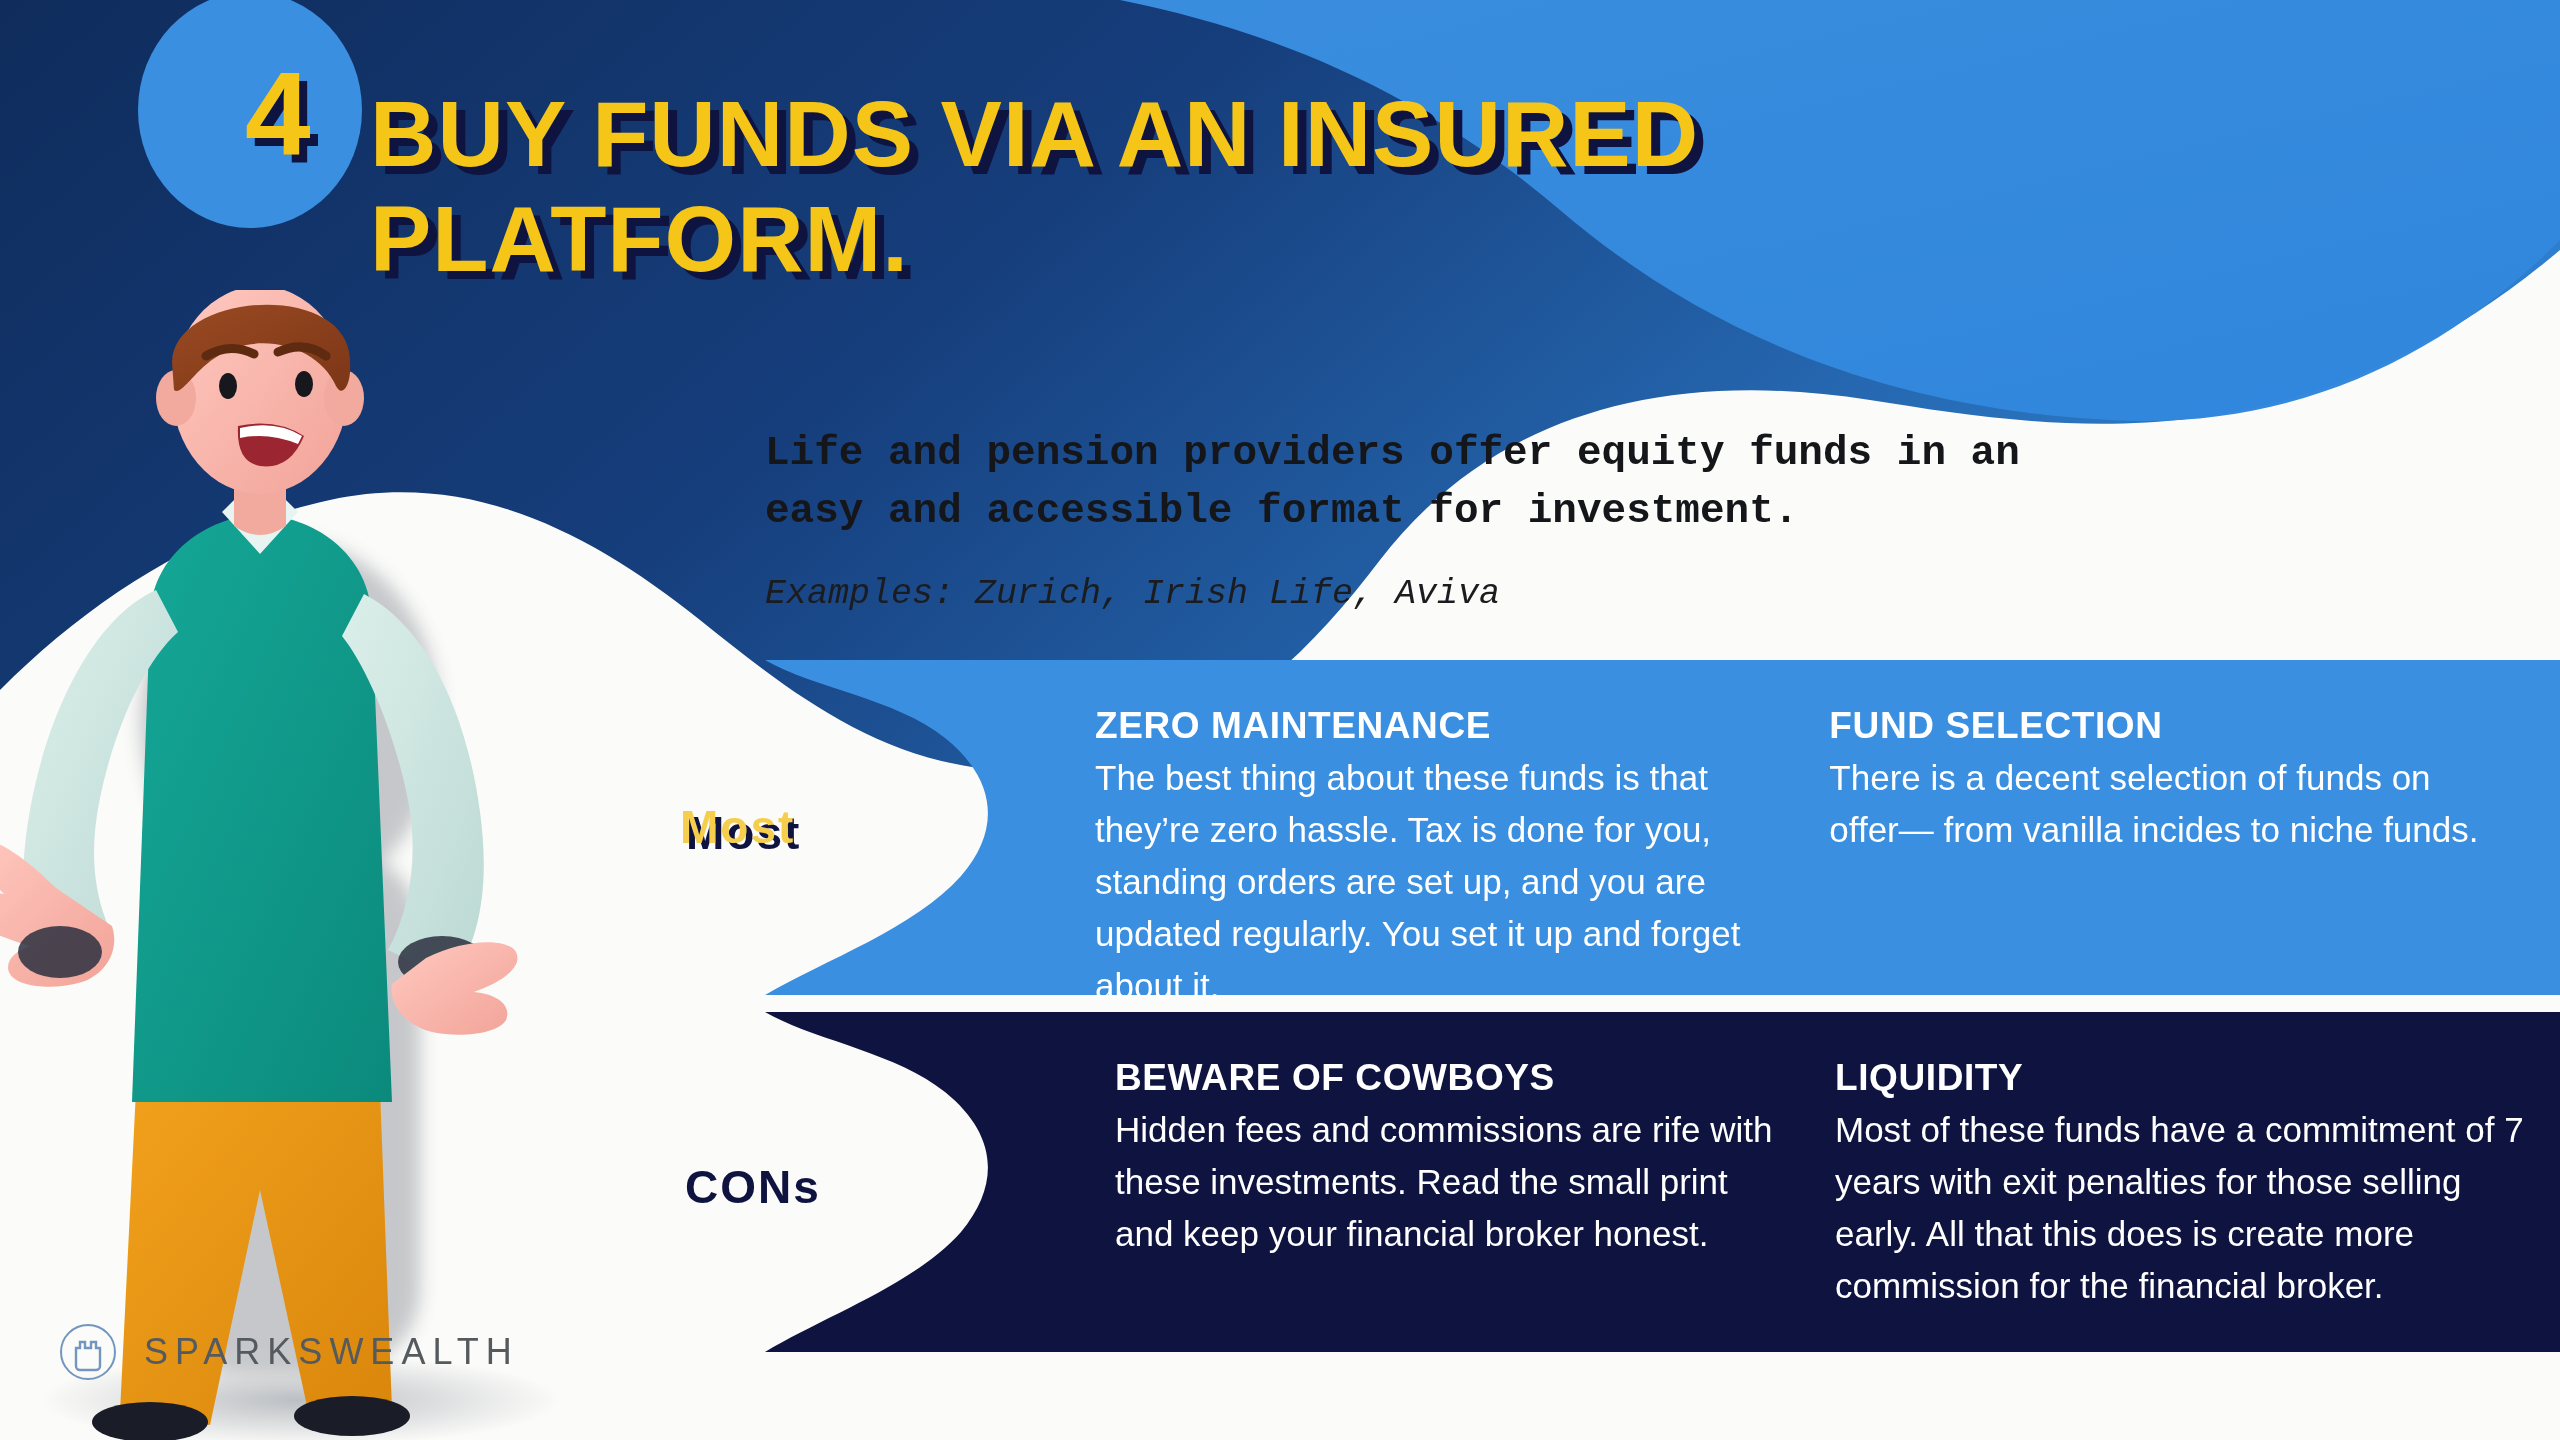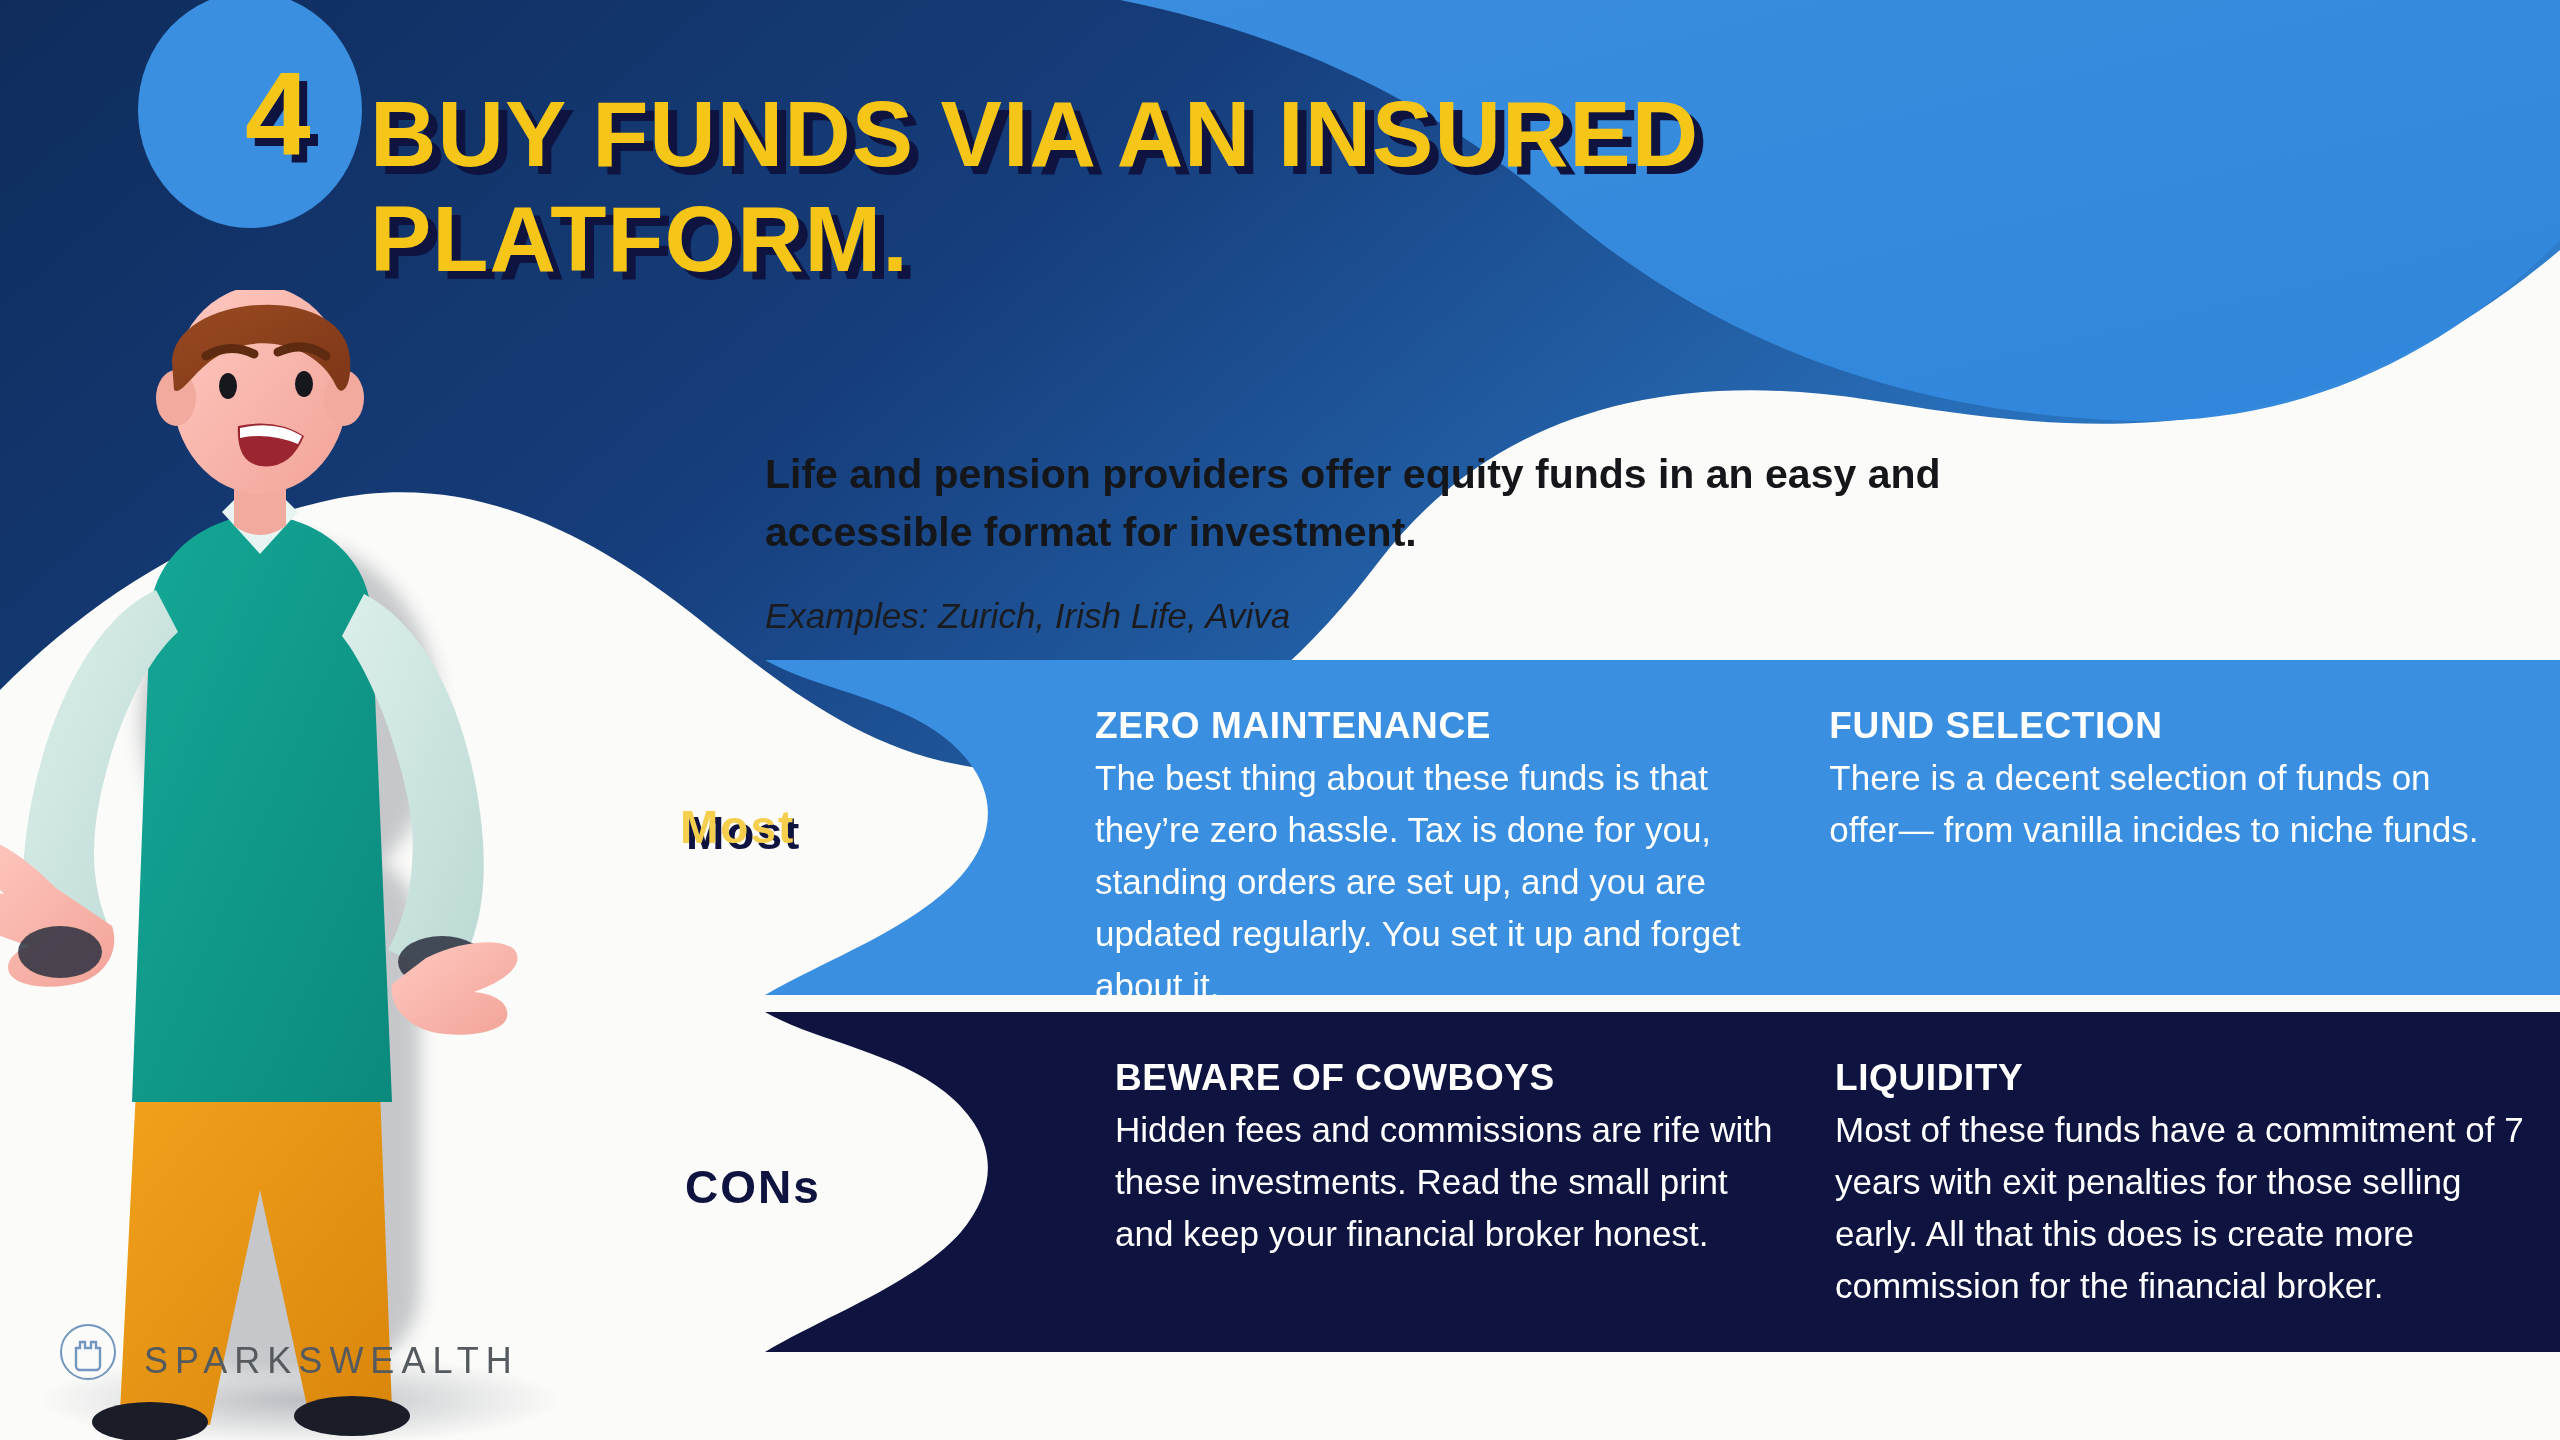--- a/index.html
+++ b/index.html
@@ -26,21 +26,21 @@
     font-size:92px;font-weight:700;line-height:1.14;
     letter-spacing:1px;color:#F5C518;
     text-shadow:9px 8px 0 #0E1340;
     z-index:6;text-transform:uppercase;
   }
 
   
   .character{position:absolute;left:-40px;top:290px;width:660px;height:1150px;z-index:5;}
 
   
-  .intro{position:absolute;left:765px;top:445px;width:1340px;z-index:7;}
+  .intro{position:absolute;left:765px;top:424px;width:1340px;z-index:7;font-family:Liberation Mono, monospace;}
   .intro-head{
     font-size:41px;font-weight:700;color:#15161A;line-height:1.42;margin:0;
   }
   .intro-sub{
     font-size:35px;font-style:italic;color:#1b1c20;margin:32px 0 0 0;line-height:1.3;
   }
 
   
   .panel{position:absolute;left:765px;z-index:6;}
   .panel-svg{position:absolute;left:0;top:0;}
@@ -54,21 +54,21 @@
   .col-head{
     font-size:37px;font-weight:700;letter-spacing:.6px;margin:0 0 4px 0;line-height:1.2;
   }
   .col-body{
     font-size:35px;line-height:1.48;margin:0;font-weight:400;
   }
   .pros-text{color:#FFFFFF;}
   .cons-text{color:#FFFFFF;}
 
   
-  .logo{position:absolute;left:58px;top:1322px;display:flex;align-items:flex-end;gap:26px;z-index:9;}
+  .logo{position:absolute;left:58px;top:1322px;display:flex;align-items:center;gap:26px;z-index:9;}
   .logo-mark{width:60px;height:60px;}
   .logo-text{font-size:36px;letter-spacing:7px;color:#555A5E;font-weight:400;white-space:nowrap;}
 </style>
 </head>
 <body>
 
 <div class="stage">
 
   <svg class="bg-svg" viewBox="0 0 2560 1440" preserveAspectRatio="none">
     <defs>

